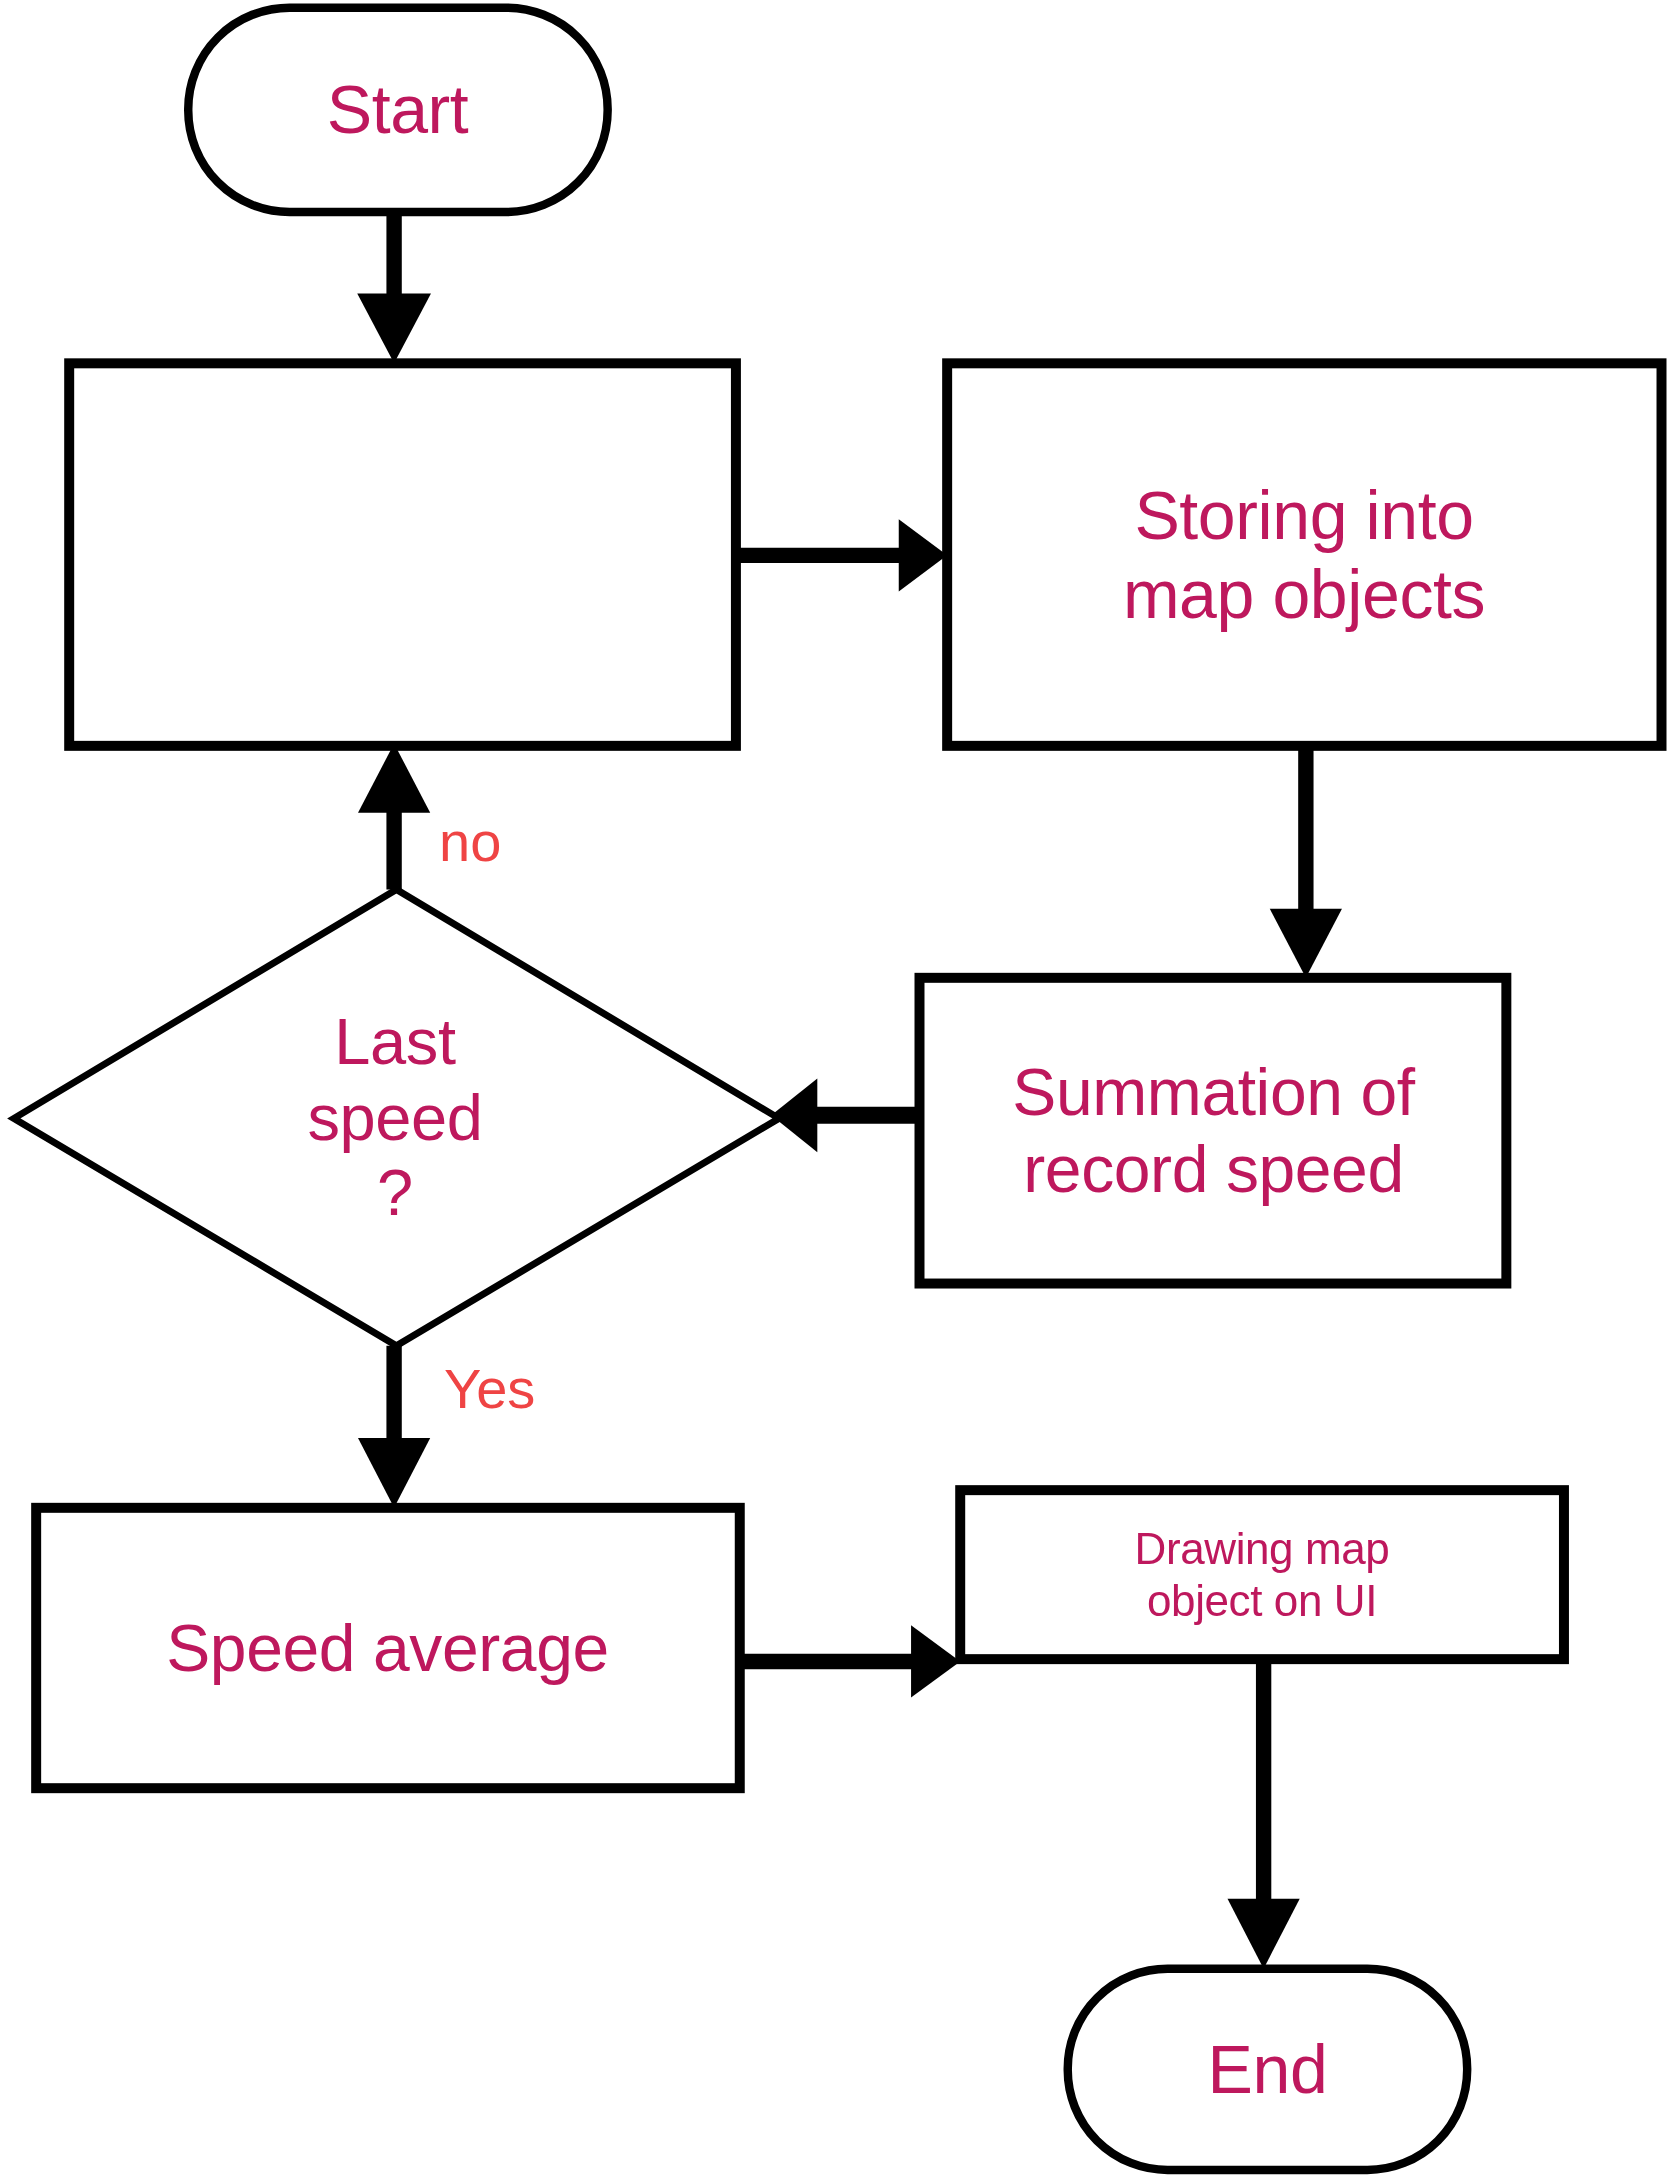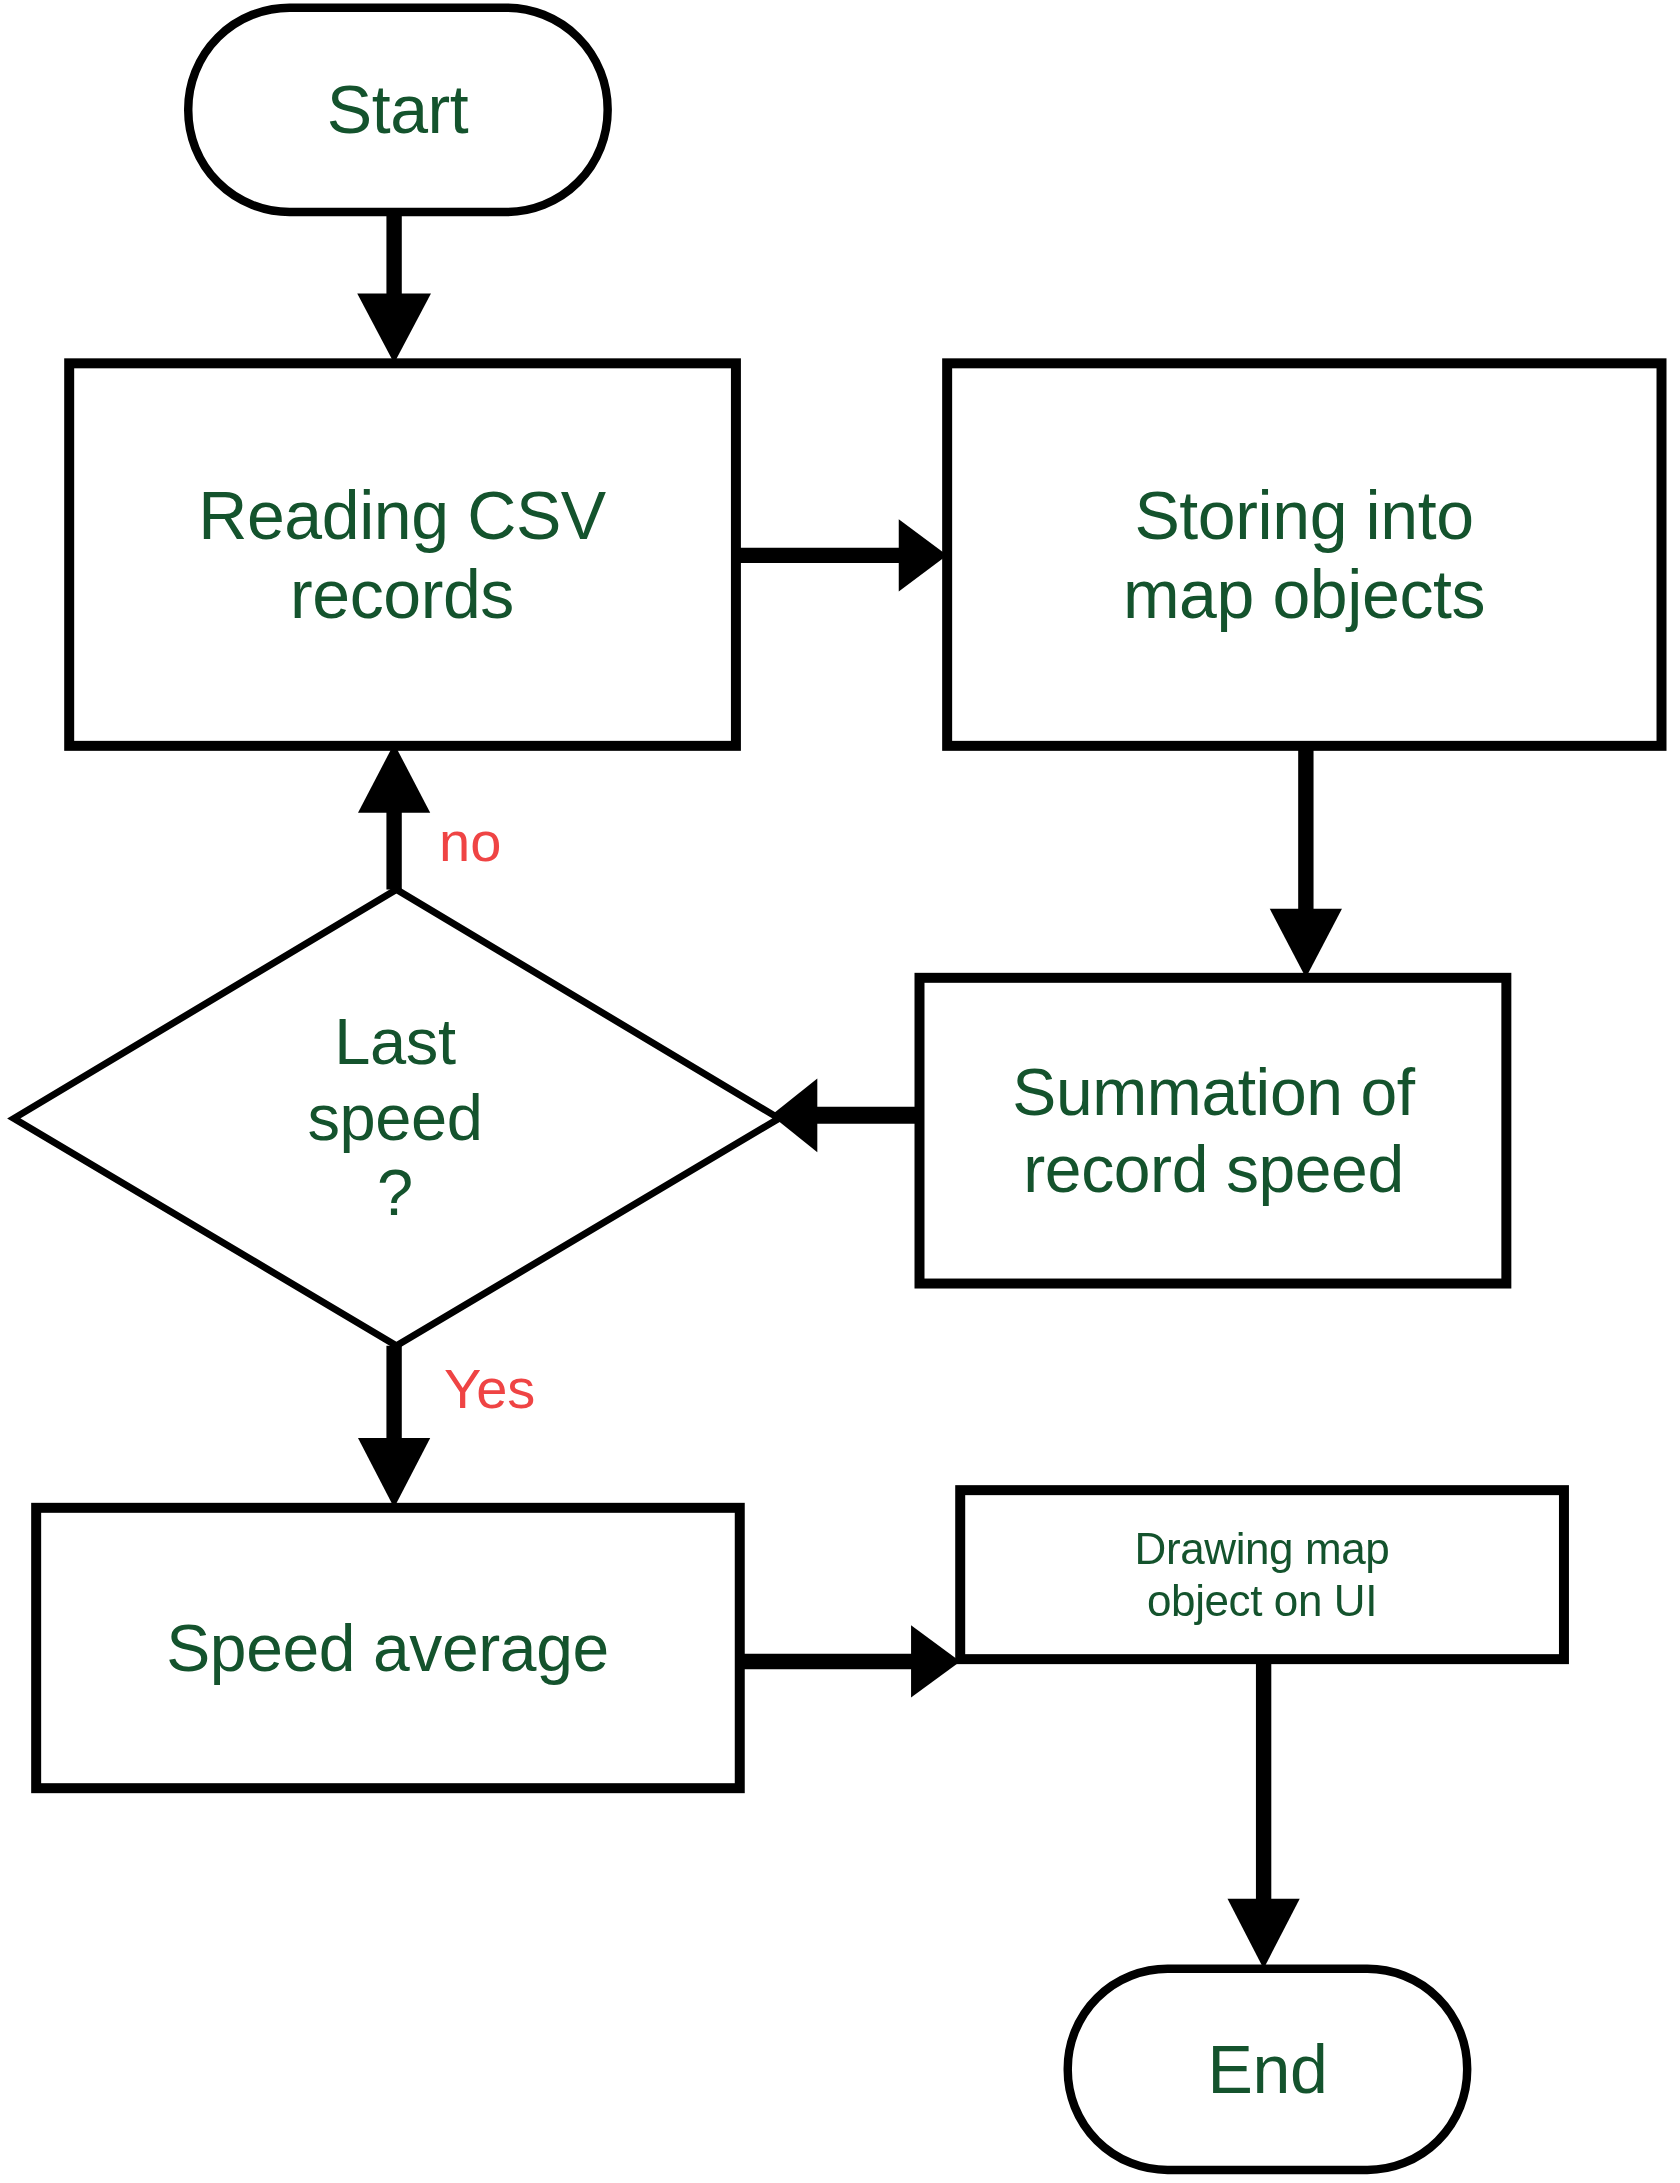--- a/index.html
+++ b/index.html
@@ -25,21 +25,21 @@
     width: 1680px;
     height: 2183px;
     display: block;
   }
   .node-label {
     position: absolute;
     display: flex;
     align-items: center;
     justify-content: center;
     text-align: center;
-    color: #14532d;
+    color: #be185d;
     font-family: "Liberation Sans", sans-serif;
     font-weight: 400;
     line-height: 1.16;
     white-space: pre-line;
     pointer-events: none;
     letter-spacing: -0.4px;
   }
   .edge-label {
     position: absolute;
     color: #ef4444;
@@ -120,22 +120,20 @@
     </g>
 
     <g>
       <line x1="1645" y1="2160" x2="1645" y2="2500" stroke="#000000" stroke-width="20"></line>
       <polygon points="1645,2563 1598,2472 1692,2472" fill="#000000"></polygon>
     </g>
 
   </svg>
 
   <div class="node-label lbl-start">Start</div>
-  <div class="node-label lbl-read">Reading CSV
-records</div>
   <div class="node-label lbl-store">Storing into
 map objects</div>
   <div class="node-label lbl-decide">Last
 speed
 ?</div>
   <div class="node-label lbl-sum">Summation of
 record speed</div>
   <div class="node-label lbl-avg">Speed average</div>
   <div class="node-label lbl-draw">Drawing map
 object on UI</div>

